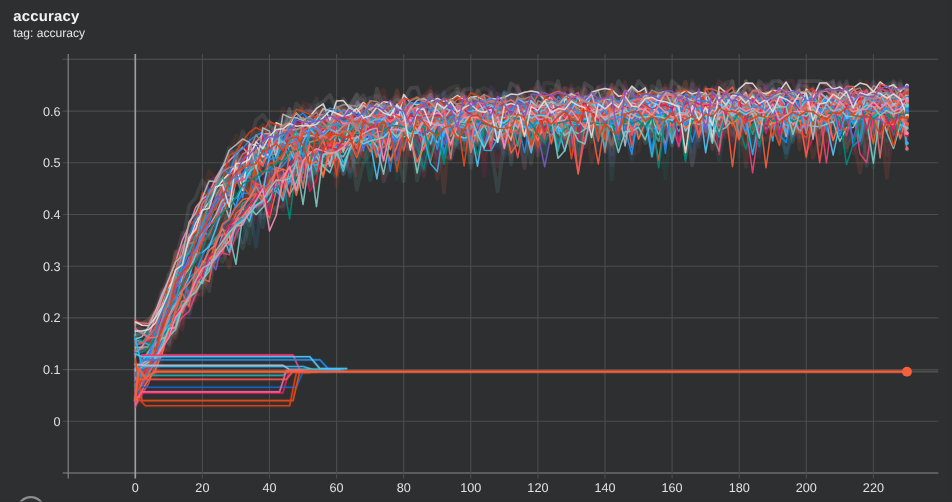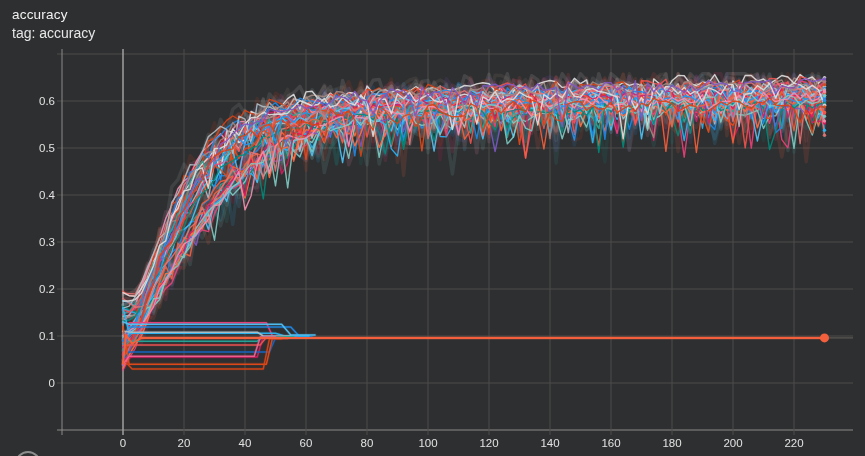--- a/index.html
+++ b/index.html
@@ -1,21 +1,21 @@
 <!DOCTYPE html>
 <html><head>
 <meta charset="utf-8">
 <style>
   html,body{margin:0;padding:0;background:#2e2f31;}
   body{width:865px;height:456px;overflow:hidden;position:relative;
        font-family:"Liberation Sans",sans-serif;-webkit-font-smoothing:antialiased;}
   .card{position:absolute;inset:0;background:#2e2f31;}
   .titleblock{position:absolute;left:12px;top:7px;line-height:1.15;}
-  .title{color:#f2f2f2;font-size:13.5px;font-weight:400;letter-spacing:.2px;}
-  .subtitle{color:#e6e6e6;font-size:14px;margin-top:2px;}
+  .title{color:#f2f2f2;font-size:13.5px;font-weight:700;letter-spacing:.2px;}
+  .subtitle{color:#e6e6e6;font-size:11px;margin-top:2px;}
   svg{position:absolute;left:0;top:0;}
   text{font-family:"Liberation Sans",sans-serif;}
 </style>
 </head>
 <body>
 
 <div class="card">
   <div class="titleblock">
     <div class="title">accuracy</div>
     <div class="subtitle">tag: accuracy</div>

